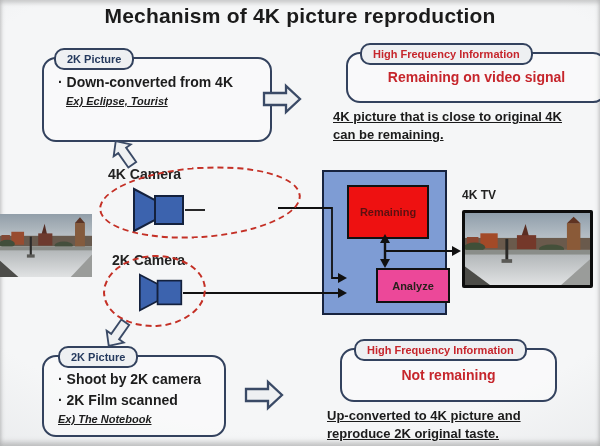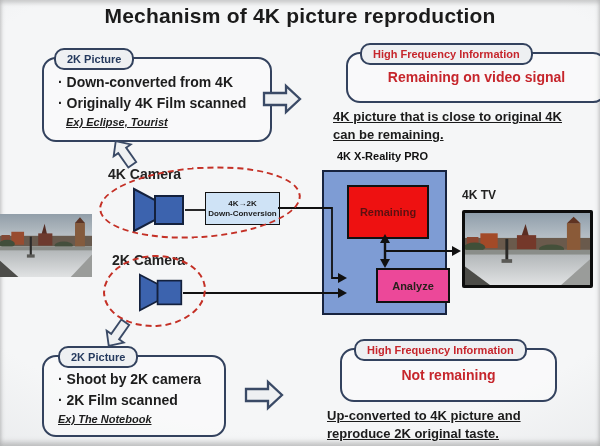--- a/index.html
+++ b/index.html
@@ -106,21 +106,20 @@
 </svg>
 
 <div class="slide">
 
   <div class="title">Mechanism of 4K picture reproduction</div>
 
   <div class="gbox" style="left:27px; top:57px; width:226px; height:81px;">
     <div class="tab" style="left:10px;">2K Picture</div>
     <div class="bullets">
       <div>· Down-converted from 4K</div>
-      <div>· Originally 4K Film scanned</div>
       <div class="ex">Ex) Eclipse, Tourist</div>
     </div>
   </div>
 
   <div class="gbox" style="left:331px; top:52px; width:257px; height:47px;">
     <div class="tab red" style="left:12px;">High Frequency Information</div>
     <div class="headline" style="top:15px;">Remaining on video signal</div>
   </div>
   <div class="note" style="left:333px; top:108px;">
     <div>4K picture that is close to original 4K</div>
@@ -134,29 +133,24 @@
   <div class="small-label" style="left:108px; top:166px;">4K Camera</div>
   <svg class="cam" style="left:133px; top:187px;" width="52" height="46">
     <use href="#cam-shape" width="52" height="46"></use>
   </svg>
 
   <div class="small-label" style="left:112px; top:252px;">2K Camera</div>
   <svg class="cam" style="left:139px; top:273px;" width="44" height="39">
     <use href="#cam-shape" width="44" height="39"></use>
   </svg>
 
-  <div class="convbox">
-    <div>4K→2K</div>
-    <div>Down-Conversion</div>
-  </div>
 
   <div class="ellipse" style="left:99px; top:167px; width:198px; height:67px; transform:rotate(-4deg);"></div>
   <div class="ellipse" style="left:103px; top:255px; width:99px; height:68px; transform:rotate(-3deg);"></div>
 
-  <div class="engine-label">4K X-Reality PRO</div>
   <div class="engine">
     <div class="database">Remaining</div>
     <div class="analyze">Analyze</div>
   </div>
 
   <div class="tv-label">4K TV</div>
   <div class="tv">
     <svg width="125" height="72">
       <use href="#cityscape" width="125" height="72"></use>
     </svg>

